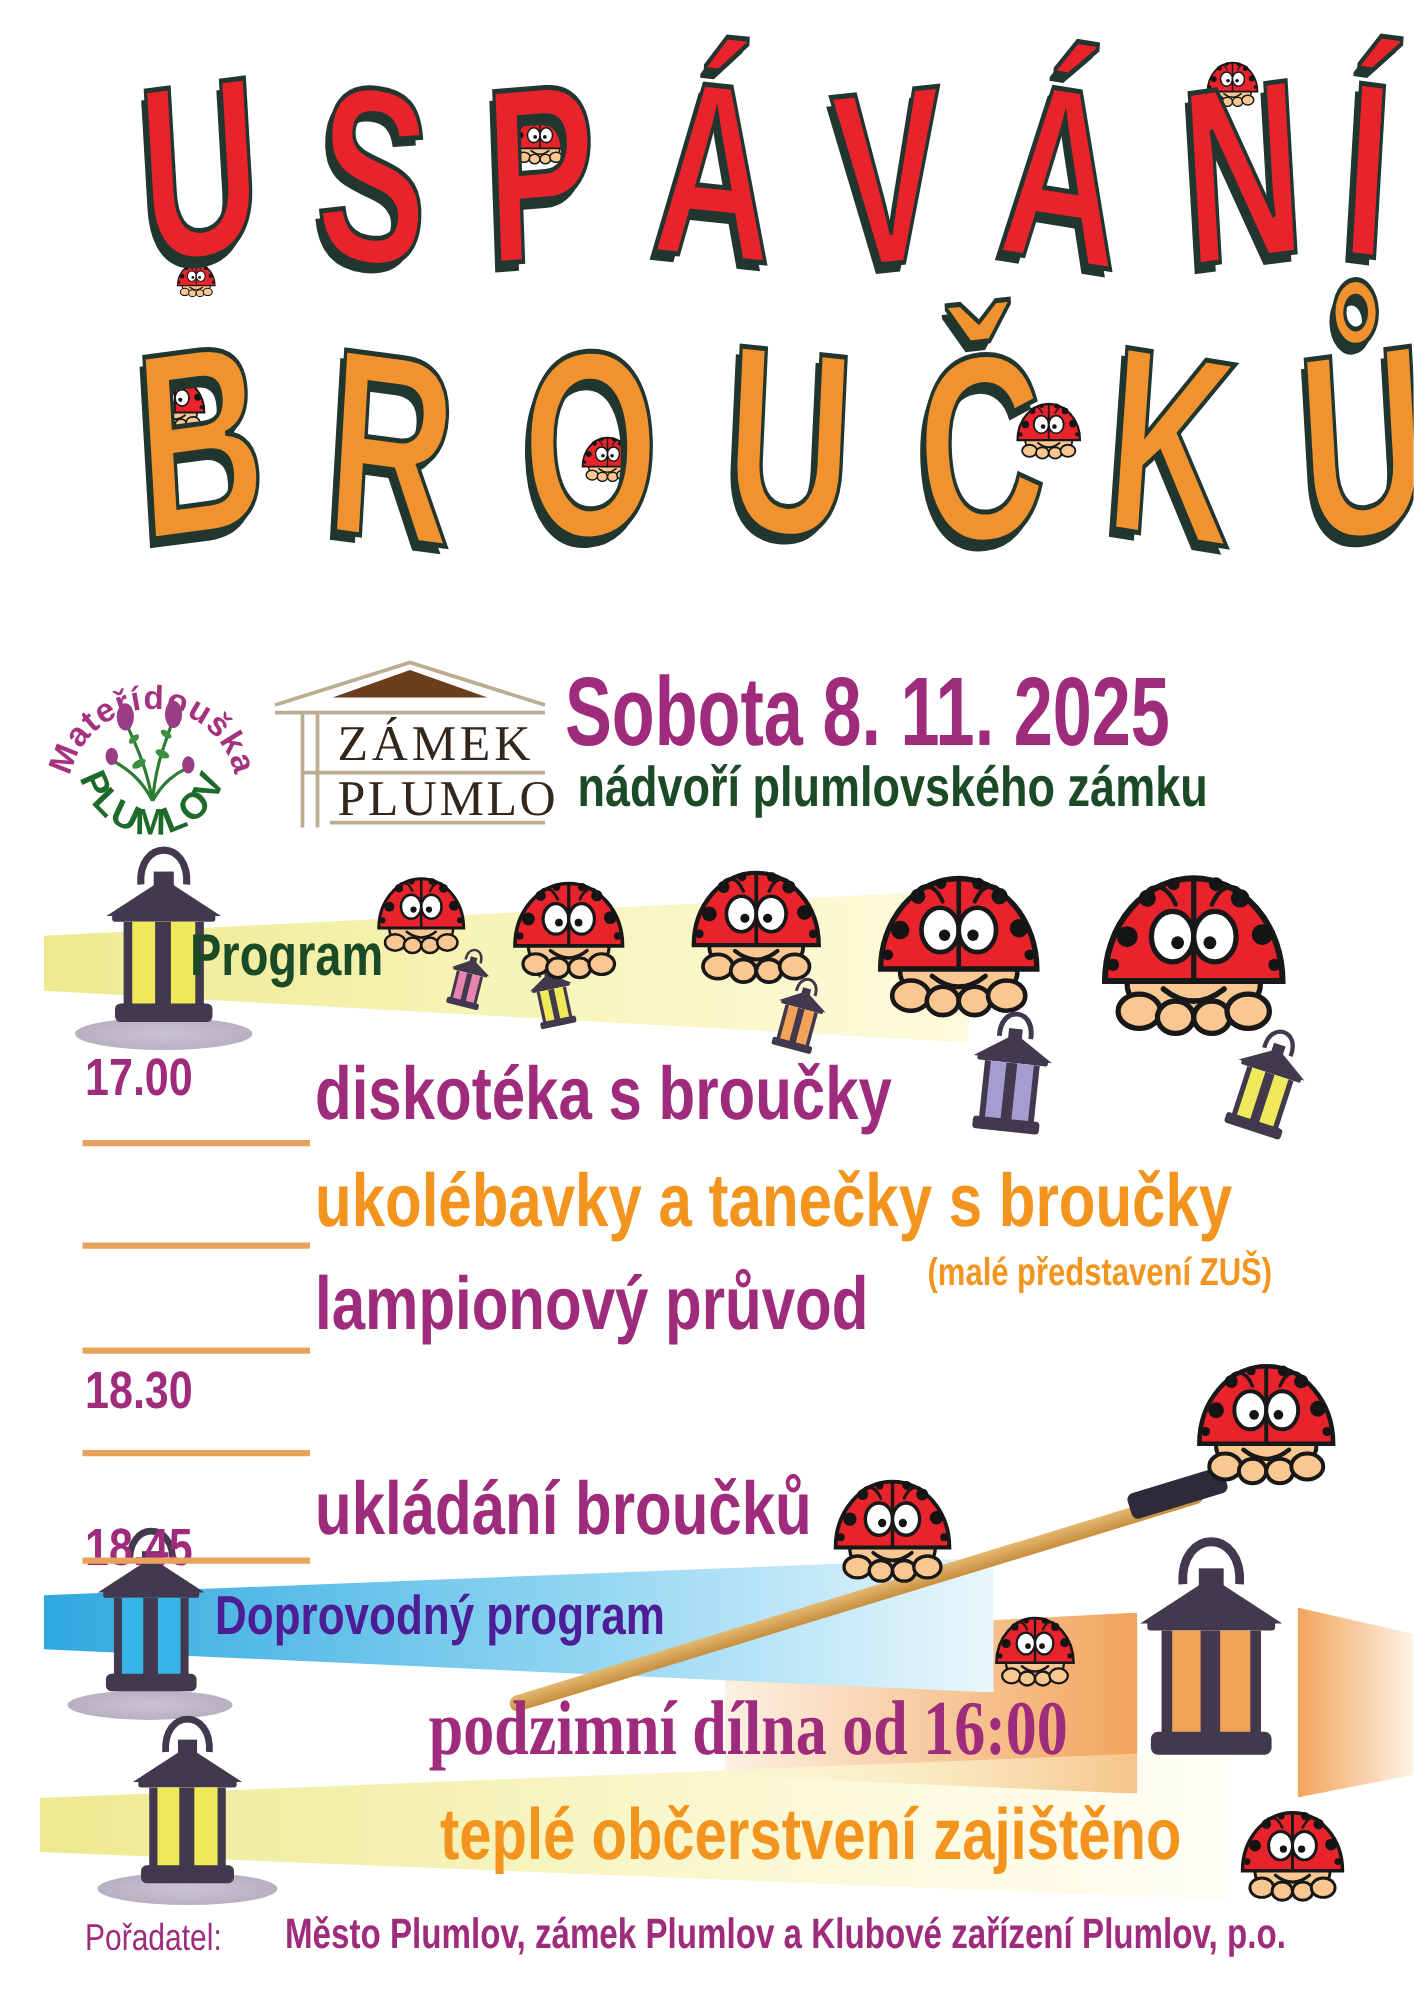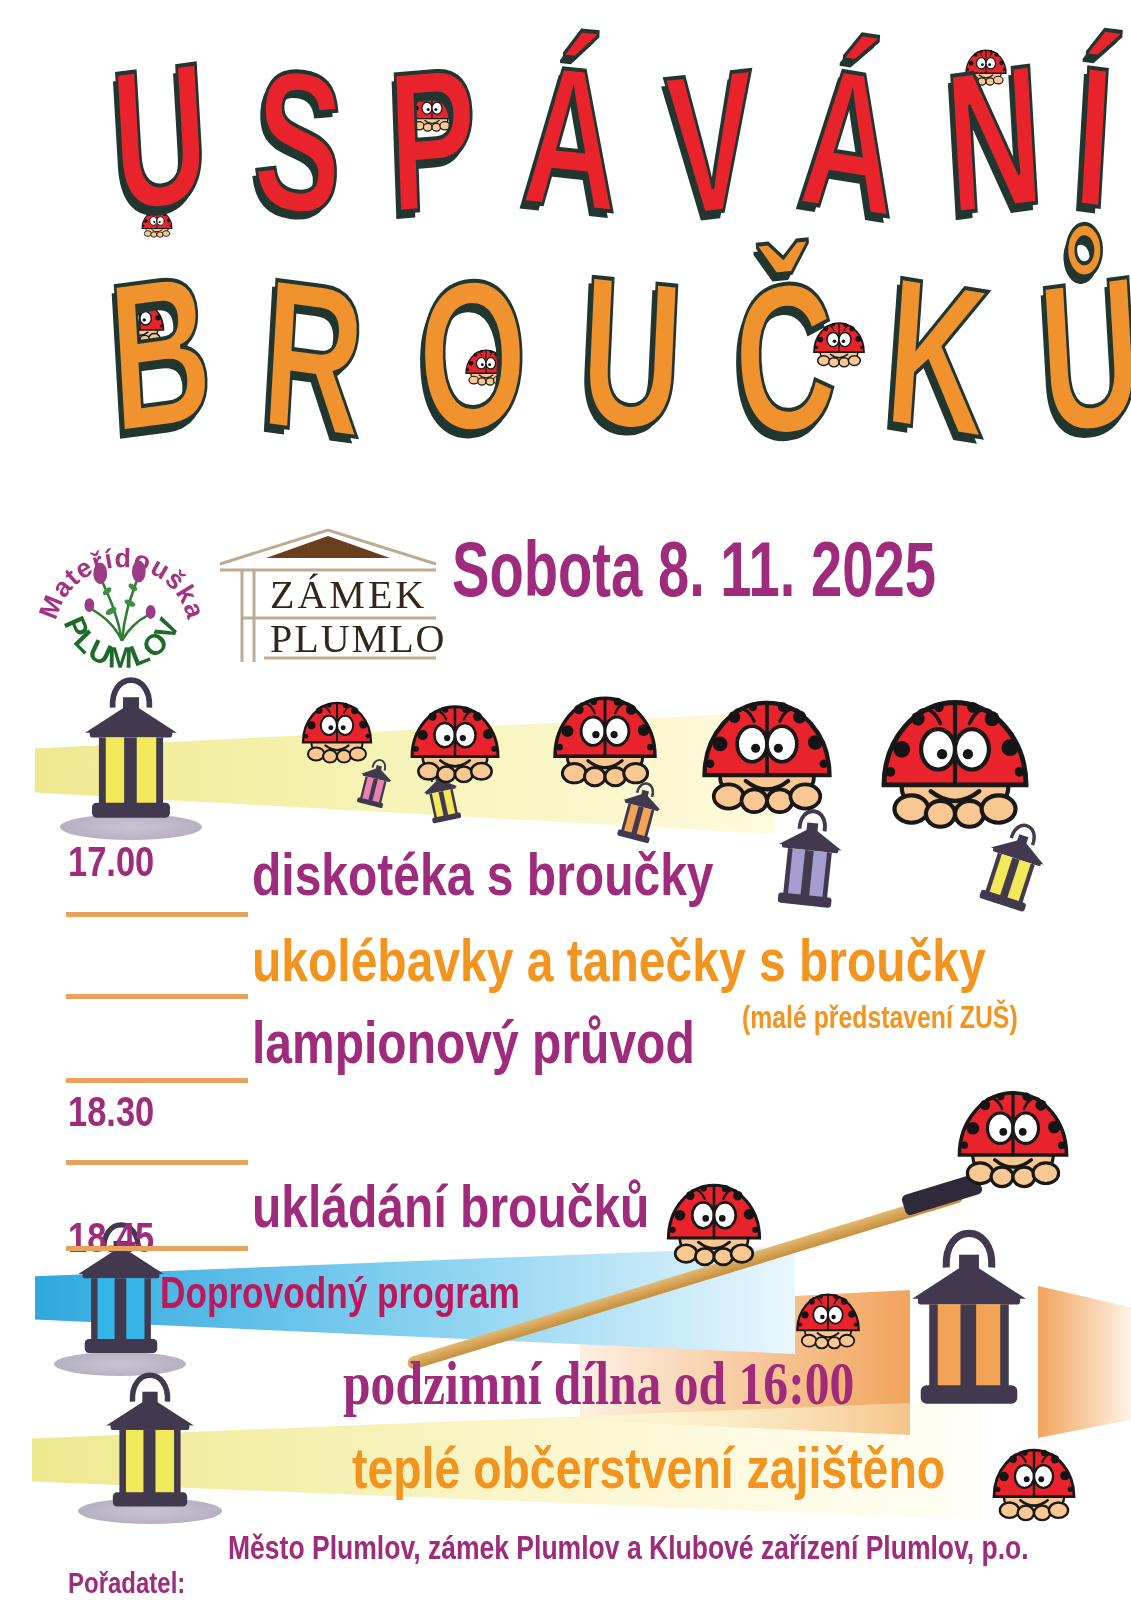--- a/index.html
+++ b/index.html
@@ -19,33 +19,33 @@
   
   .cond{display:inline-block;transform:scaleX(.8);transform-origin:left center;white-space:nowrap;}
   .c-purple{color:#9E2B7B;}
   .c-orange{color:#F2941E;}
 
   .date-line{left:452px;top:524px;font-size:78px;font-weight:bold;color:#9E2B7B;z-index:4;}
   .date-line .cond{transform:scaleX(.72);}
   .venue-line{left:462px;top:604px;font-size:45px;font-weight:bold;color:#1B4A27;z-index:4;}
 
   .prog-head{left:152px;top:736px;font-size:47px;font-weight:bold;color:#1B4A27;z-index:5;}
-  .side-head{left:160px;top:1268px;font-size:44px;font-weight:bold;color:#be185d;z-index:5;}
+  .side-head{left:172px;top:1268px;font-size:44px;font-weight:bold;color:#4c1d95;z-index:5;}
 
   .ptime{position:absolute;left:68px;font-size:42px;font-weight:bold;color:#9E2B7B;z-index:4;}
   .ptime .cond{transform:scaleX(.82);}
   .plabel{position:absolute;left:252px;font-size:60px;font-weight:bold;z-index:4;}
   .underline{position:absolute;left:66px;width:182px;height:5px;background:#E7A35C;z-index:4;}
   .pnote{left:742px;top:1000px;width:330px;text-align:left;font-size:31px;font-weight:bold;
          color:#F2941E;z-index:4;}
 
   .big1{left:343px;top:1348px;font-size:62px;font-weight:bold;color:#9E2B7B;z-index:6;font-family:Liberation Serif, serif;}
   .big2{left:352px;top:1434px;font-size:58px;font-weight:bold;color:#F2941E;z-index:6;text-align:center;}
 
-  .foot-label{left:68px;top:1534px;font-size:30px;font-weight:bold;color:#9E2B7B;z-index:6;margin-top:32px;}
+  .foot-label{left:68px;top:1534px;font-size:30px;font-weight:normal;color:#9E2B7B;z-index:6;}
   .foot-org{left:228px;top:1528px;font-size:34px;font-weight:bold;color:#9E2B7B;z-index:6;}
   .foot-org .cond{transform:scaleX(.78);}
 
   
   .beam{position:absolute;z-index:1;}
   .beam-prog{left:35px;top:712px;width:740px;height:122px;
      background:linear-gradient(90deg,#EDE98F 0%,#F6F3B5 45%,#FDFBDD 100%);
      clip-path:polygon(0 30%,100% 0,100% 100%,0 66%);}
   .beam-side{left:35px;top:1246px;width:760px;height:108px;
      background:linear-gradient(90deg,#2FA8DF 0%,#8ED4F1 55%,#EAF7FD 100%);
@@ -208,26 +208,32 @@
       <line x1="52" y1="136" x2="224" y2="136"></line>
     </g>
     <polygon points="54,36 116,14 178,36" fill="#6B3F1E"></polygon>
     <text class="serif-text" x="58" y="86" font-size="40" letter-spacing="3" fill="#33261B" style="font-family:'Liberation Serif',serif">ZÁMEK</text>
     <text class="serif-text" x="58" y="130" font-size="40" letter-spacing="2" fill="#33261B" style="font-family:'Liberation Serif',serif">PLUMLOV</text>
   </svg>
 
   <div class="abs date-line">
     <span class="cond">Sobota 8. 11. 2025</span>
   </div>
+  <div class="abs venue-line">
+    <span class="cond">nádvoří plumlovského zámku</span>
+  </div>
 
   <div class="beam beam-prog"></div>
   <div class="plate" style="left:60px;top:814px;width:142px;height:26px"></div>
   <svg class="lantern" style="left:70px;top:664px;width:122px;height:172px;--glass:#F0E95A">
       <use href="#lantern"></use>
     </svg>
+  <div class="abs prog-head">
+    <span class="cond">Program</span>
+  </div>
 
   <svg class="bug bug-hi" style="left:298px;top:696px;width:78px;height:68px">
       <use href="#ladybug"></use>
     </svg>
   <svg class="lantern" style="left:352px;top:754px;width:46px;height:58px;--glass:#E883B0;transform:rotate(14deg)">
       <use href="#lantern"></use>
     </svg>
   <svg class="bug bug-hi" style="left:406px;top:698px;width:98px;height:86px">
       <use href="#ladybug"></use>
     </svg>

